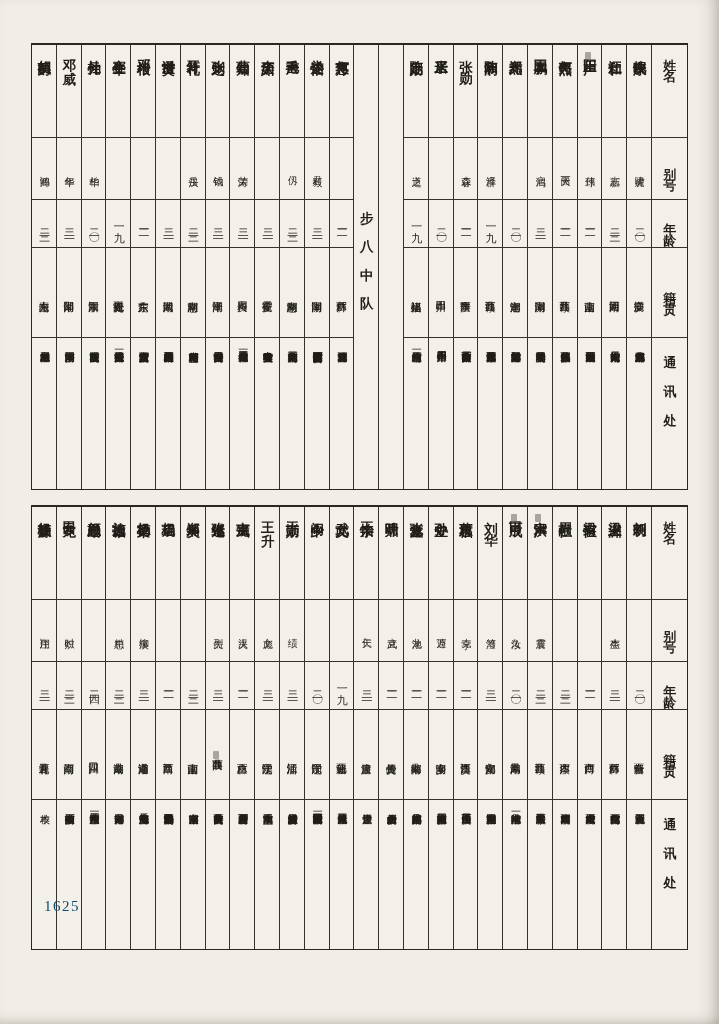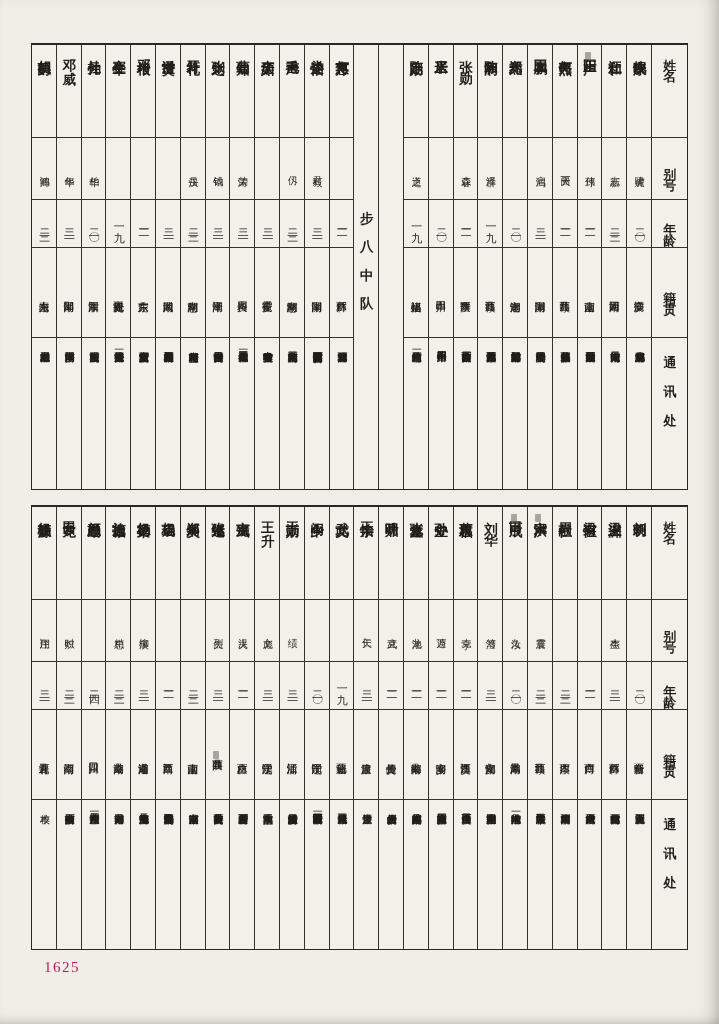--- a/index.html
+++ b/index.html
@@ -50,22 +50,22 @@
     flex:1;writing-mode:vertical-rl;text-orientation:upright;
     display:flex;align-items:center;justify-content:center;
     font-size:13.5px;font-weight:bold;letter-spacing:2.1em;
     padding-bottom:1.5em;box-sizing:border-box;
   }
   .tiny-mark{
     display:inline-block;width:6px;height:8px;margin-block-start:3px;
     background:#6e685d;opacity:.55;border-radius:1px;flex:none;
   }
   .page-number{
-    position:absolute;left:44px;top:959px;
-    font-size:15px;letter-spacing:1.5px;color:#be185d;
+    position:absolute;left:44px;top:898px;
+    font-size:15px;letter-spacing:1.5px;color:#0c4a6e;
     font-family:"Liberation Serif","DejaVu Serif",serif;
   }
 </style>
 </head>
 <body>
 
 <div class="page">
   <div class="roster t-top">
       <div class="col header-col">
         <div class="cell h-cell hc-name c-name">

